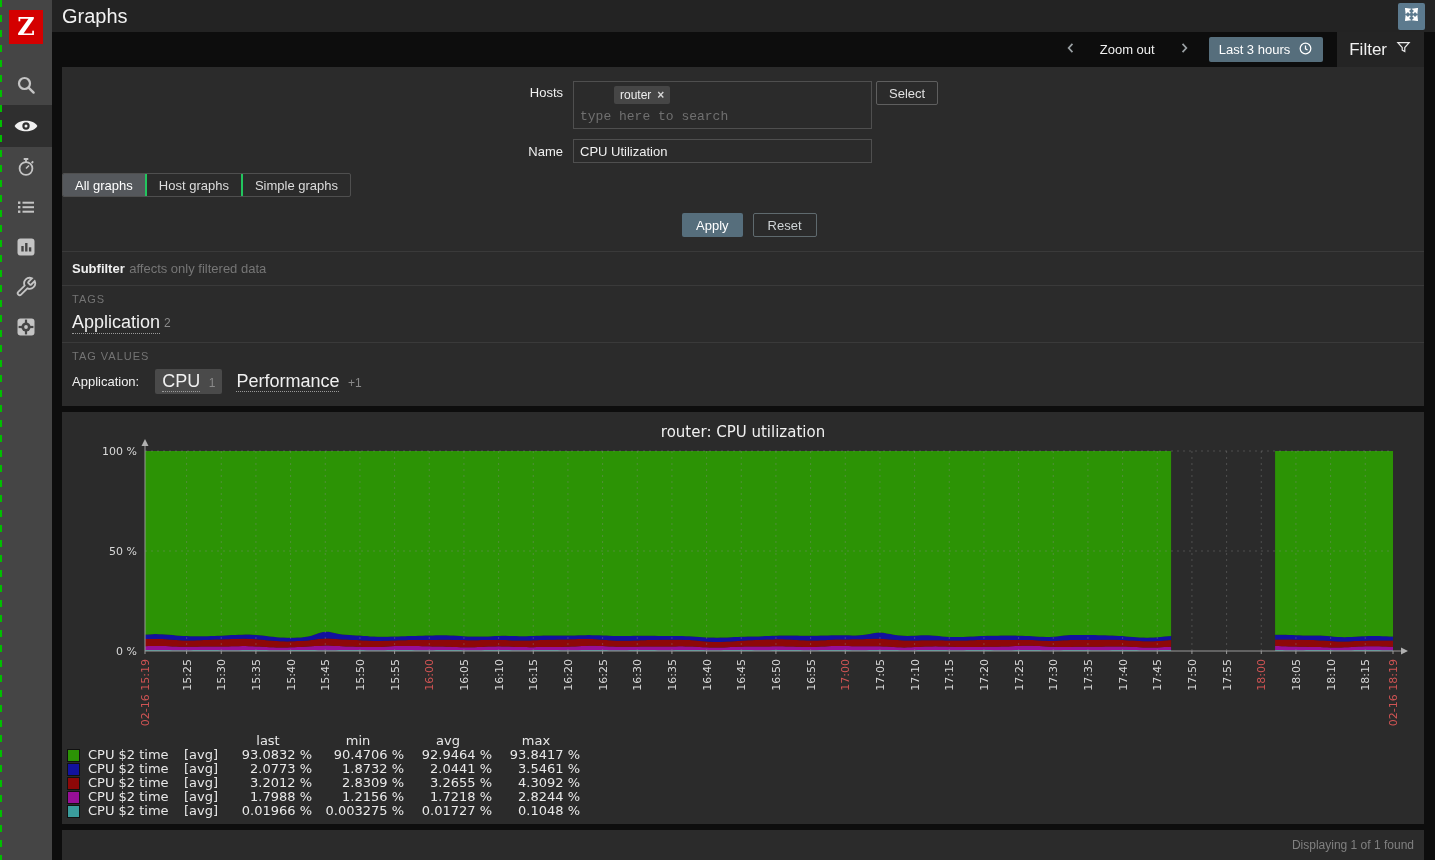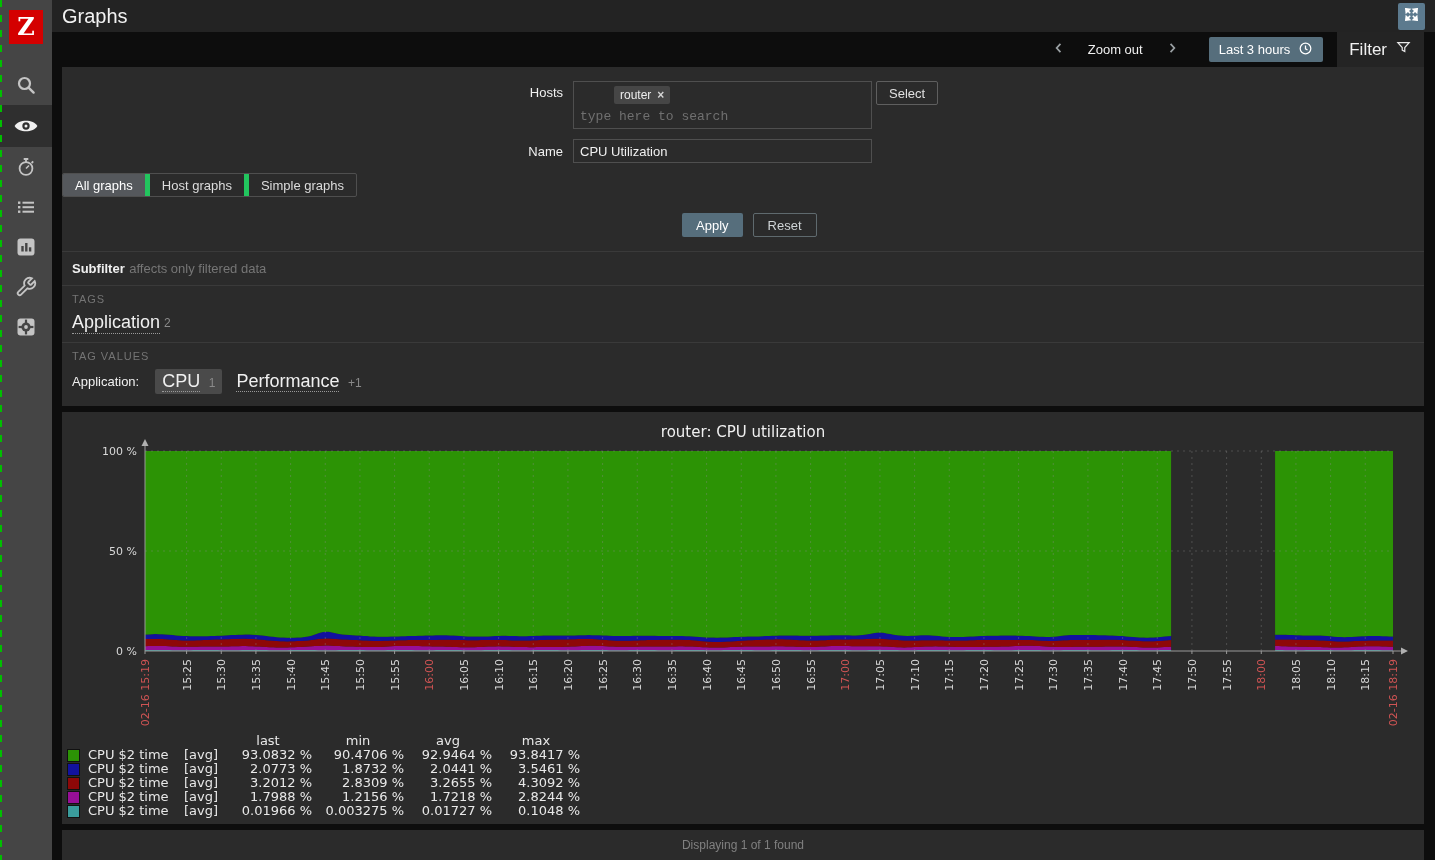--- a/index.html
+++ b/index.html
@@ -20,42 +20,42 @@
   
   .main{flex:1;display:flex;flex-direction:column;background:#0d0d0d;min-width:0;}
   .topbar{height:53px;background:#232323;display:flex;align-items:center;padding:0 10px;}
   .page-title{color:#f1f1f1;font-size:20px;font-weight:400;margin:0;flex:1;}
   .btn-fullscreen{width:27px;height:27px;background:#5c7a8e;border:none;border-radius:2px;display:flex;
     align-items:center;justify-content:center;cursor:pointer;padding:0;}
   
   .timebar{height:35px;background:#0d0d0d;display:flex;align-items:center;justify-content:flex-end;padding-right:11px;}
   .chev{background:none;border:none;color:#9aa0a3;cursor:pointer;padding:4px 8px;display:flex;align-items:center;}
   .zoom-out{background:none;border:none;color:#f0f0f0;font-size:13px;cursor:pointer;padding:4px 14px;}
-  .btn-range{background:#566e7c;color:#fff;border:none;border-radius:2px;height:25px;padding:0 10px;margin:0 14px 0 22px;
+  .btn-range{background:#566e7c;color:#fff;border:none;border-radius:2px;height:25px;padding:0 10px;margin:0 14px 0 10px;
     font-size:13px;display:flex;align-items:center;gap:8px;cursor:pointer;}
   .filter-tab{height:35px;background:#242424;display:flex;align-items:center;gap:8px;padding:0 12px;cursor:pointer;
     color:#f0f0f0;font-size:17px;}
   
   .panel{background:#2b2b2b;margin:0 11px 0 10px;}
   .filter-panel{padding-top:14px;}
   .frow{display:flex;margin-bottom:10px;}
   .flabel{width:511px;text-align:right;padding-right:10px;color:#f0f0f0;font-size:13px;flex:0 0 511px;box-sizing:border-box;}
   .multiselect{width:299px;min-height:45px;border:1px solid #4f4f4f;background:#2b2b2b;box-sizing:border-box;padding:3px 4px;}
   .chip{display:inline-flex;align-items:center;gap:6px;background:#464646;color:#ececec;font-size:12px;
     padding:2px 6px;border-radius:2px;cursor:pointer;margin-left:36px;}
   .chip-x{color:#d5d5d5;font-weight:bold;cursor:pointer;font-size:12px;}
   .ms-input{display:block;background:transparent;border:none;outline:none;color:#d0d0d0;font-size:13px;
     margin-top:4px;width:270px;font-family:Liberation Mono, monospace;}
   .ms-input::placeholder{color:#707070;}
   .btn-select{margin-left:4px;height:24px;background:transparent;border:1px solid #5f5f5f;border-radius:2px;
     color:#e0e0e0;font-size:13px;padding:0 12px;cursor:pointer;}
   .txt-input{width:299px;height:24px;box-sizing:border-box;border:1px solid #4f4f4f;background:#2b2b2b;color:#f0f0f0;
     font-size:13px;padding:0 6px;font-family:"Liberation Sans",sans-serif;}
   .seg{display:inline-flex;border:1px solid #4f4f4f;border-radius:2px;overflow:hidden;height:24px;box-sizing:border-box;}
-  .seg button{background:transparent;border:none;border-right:5px solid #22c55e;color:#dcdcdc;font-size:13px;
+  .seg button{background:transparent;border:none;border-right:2px solid #22c55e;color:#dcdcdc;font-size:13px;
     padding:0 12px;cursor:pointer;height:100%;}
   .seg button:last-child{border-right:none;}
   .seg button.sel{background:#55585c;color:#fff;}
   .btnrow{padding-left:620px;margin:16px 0 14px 0;display:flex;gap:10px;}
   .btn-apply{background:#566e7c;color:#fff;border:none;border-radius:2px;height:24px;padding:0 14px;font-size:13px;cursor:pointer;}
   .btn-reset{background:transparent;color:#cfd4d6;border:1px solid #5f6a6e;border-radius:2px;height:24px;padding:0 14px;
     font-size:13px;cursor:pointer;}
   
   .sub-sec{border-top:1px solid #3a3a3a;padding:7px 10px 8px 10px;}
   .sub-title{color:#f0f0f0;font-weight:bold;font-size:13px;}
@@ -74,21 +74,21 @@
   .xlab,.ylab{font-family:"DejaVu Sans",sans-serif;font-size:11px;fill:#d8d8d8;}
   .redlab{fill:#d05454;}
   .gtitle{font-family:"DejaVu Sans",sans-serif;font-size:15px;fill:#f0f0f0;}
   
   .legend{margin:10px 0 0 6px;font-family:"DejaVu Sans",sans-serif;font-size:13px;color:#e8e8e8;}
   .lrow,.legend-head{display:grid;grid-template-columns:20px 96px 40px 88px 92px 88px 88px;line-height:14px;align-items:center;}
   .lh{color:#e8e8e8;text-align:center;}
   .num{text-align:right;}
   .sw{width:11px;height:11px;display:inline-block;outline:1px solid #111;}
   
-  .footer{margin-top:6px;height:31px;box-sizing:border-box;padding:8px 10px;text-align:center;color:#808080;font-size:12px;}
+  .footer{margin-top:6px;height:31px;box-sizing:border-box;padding:8px 10px;text-align:right;color:#808080;font-size:12px;}
 </style>
 </head>
 <body>
 
 <div class="edge-dash"></div>
 
 <div class="app">
 
   <aside class="sidebar">
     <div class="logo">

